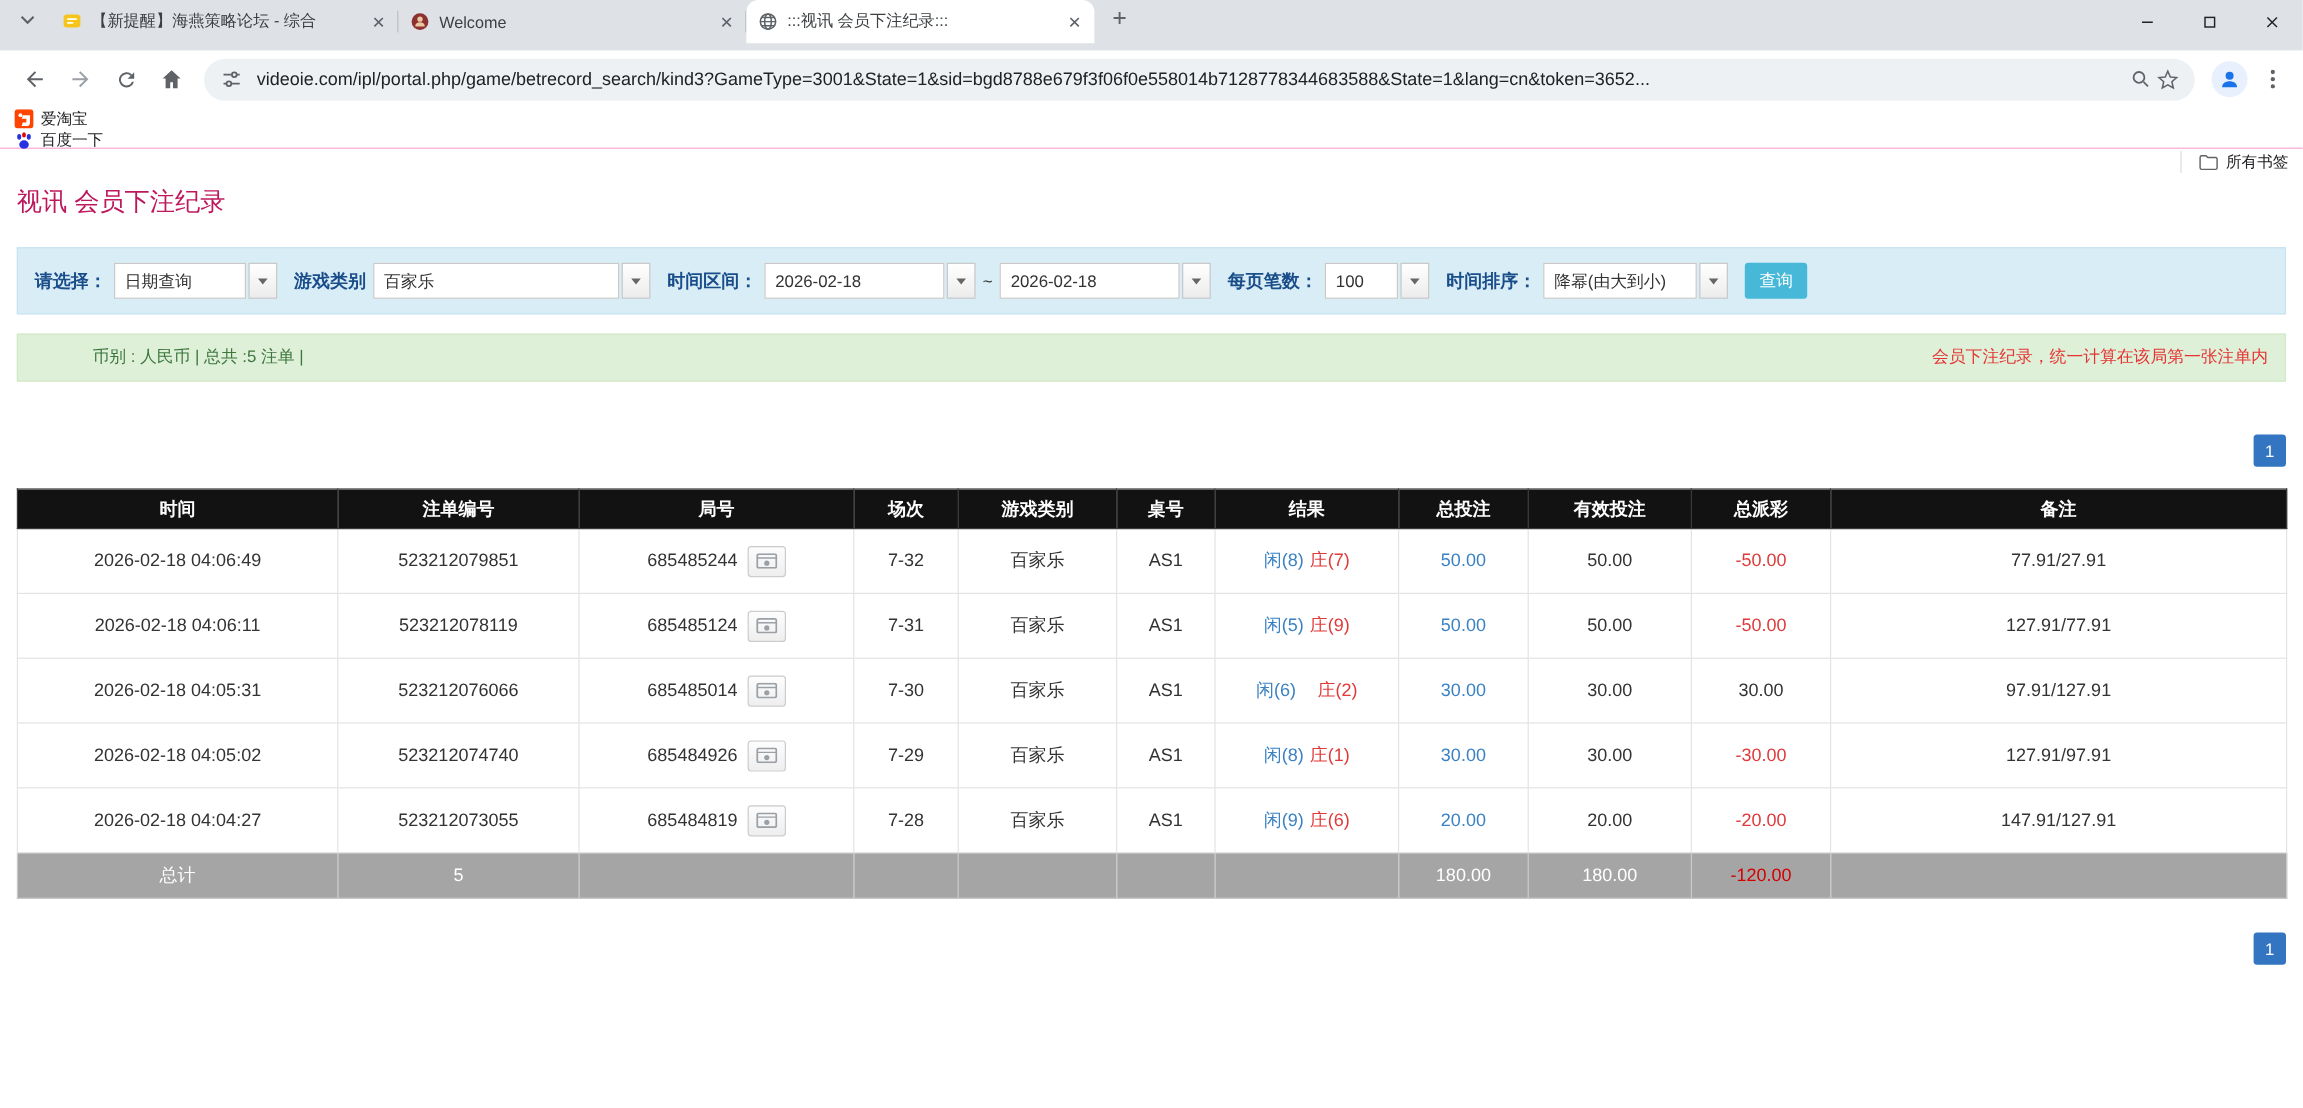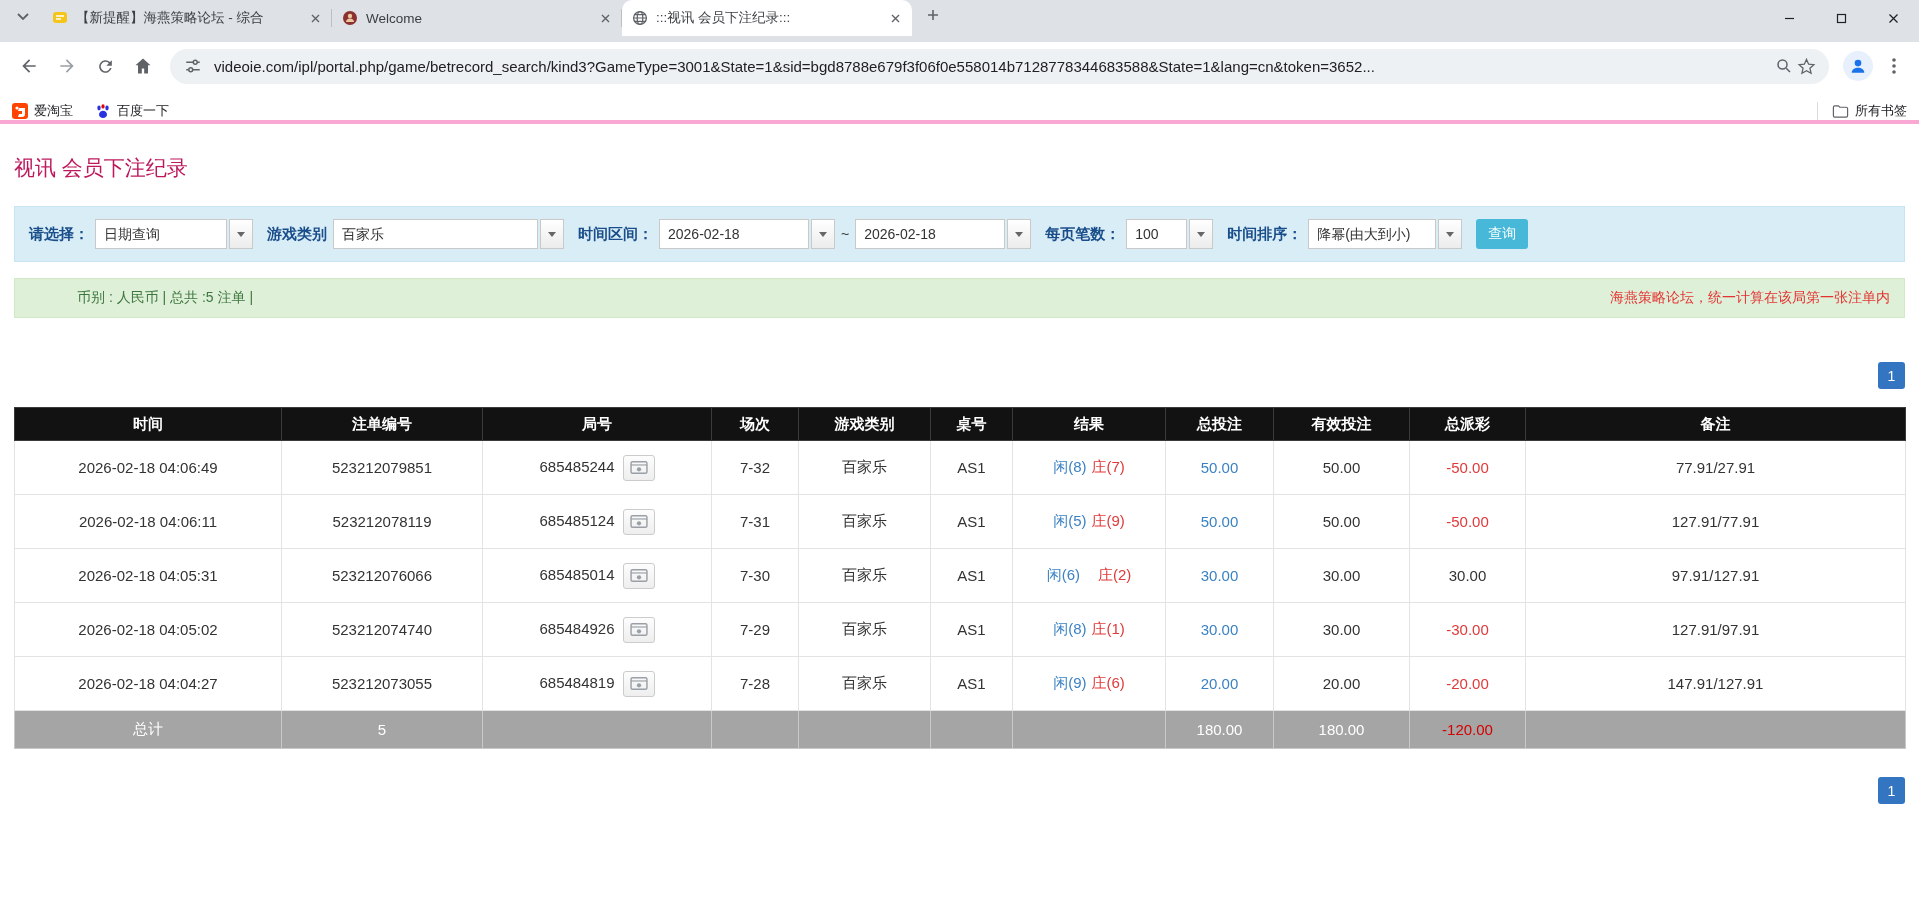--- a/index.html
+++ b/index.html
@@ -20,21 +20,21 @@
   .win-btn { width:52px; height:36px; display:flex; align-items:center; justify-content:center; cursor:pointer; }
 
   .toolbar { height:48px; background:#fff; display:flex; align-items:center; padding:0 10px; }
   .nav-btn { width:34px; height:34px; border-radius:50%; display:flex; align-items:center; justify-content:center; margin:0 2px; cursor:pointer; }
   .omnibox { flex:1; height:35px; background:#eef1f4; border-radius:18px; display:flex; align-items:center; padding:0 12px; margin:0 8px; min-width:0; }
   .omnibox .url { flex:1; font-size:15px; color:#202124; white-space:nowrap; overflow:hidden; text-overflow:ellipsis; margin:0 10px; }
   .omni-icon { width:22px; height:22px; display:flex; align-items:center; justify-content:center; flex:0 0 auto; cursor:pointer; }
   .avatar { width:30px; height:30px; border-radius:50%; background:#e8f0fe; display:flex; align-items:center; justify-content:center; margin:0 6px; cursor:pointer; }
   .kebab { width:30px; height:30px; display:flex; align-items:center; justify-content:center; cursor:pointer; }
 
-  .bookmarks { height:34px; background:#fff; border-bottom:4px solid #f9a8d4; display:flex; align-items:flex-end; padding:0 12px; font-size:13px; color:#202124; }
+  .bookmarks { height:34px; background:#fff; border-bottom:1px solid #f9a8d4; display:flex; align-items:flex-start; padding:0 12px; font-size:13px; color:#202124;flex-direction:column; }
   .bm-item { display:flex; align-items:center; margin-right:22px; cursor:pointer; }
   .bm-item .bm-icon { width:16px; height:16px; margin-right:6px; }
   .bm-right { margin-left:auto; display:flex; align-items:center; border-left:1px solid #dadce0; padding-left:14px; cursor:pointer; }
   .bm-right svg { margin-right:6px; }
 
   
   .page { padding:0 14px; }
   .page-title { font-size:21px; font-weight:500; color:#be185d; margin:30px 0 24px 0; }
 
   .filter-bar { background:#d9edf7; border:1px solid #c8e3f2; padding:12px 14px; display:flex; align-items:center; }
@@ -224,21 +224,21 @@
     <span>所有书签</span>
   </div>
 </div>
 
 <div class="page">
   <h1 class="page-title">视讯 会员下注纪录</h1>
 
   <div class="filter-bar">
     <span class="f-label">请选择：</span>
     <span class="combo">
-      <span class="combo-input" style="width:132px">日期查询</span>
+      <span class="combo-input" style="width:110px">日期查询</span>
       <span class="combo-btn">
           <i class="caret"></i>
         </span>
     </span>
 
     <span class="f-label">游戏类别</span>
     <span class="combo">
       <span class="combo-input" style="width:205px">百家乐</span>
       <span class="combo-btn">
           <i class="caret"></i>
@@ -274,21 +274,21 @@
       <span class="combo-btn">
           <i class="caret"></i>
         </span>
     </span>
 
     <button class="search-btn">查询</button>
   </div>
 
   <div class="summary-bar">
     <span class="summary-left">币别 : 人民币 | 总共 :5 注单 |</span>
-    <span class="summary-right">海燕策略论坛，统一计算在该局第一张注单内</span>
+    <span class="summary-right">会员下注纪录，统一计算在该局第一张注单内</span>
   </div>
 
   <div class="pager-row">
     <span class="page-btn">1</span>
   </div>
 
   <table class="records">
     <colgroup>
       <col style="width:267px">
         <col style="width:201px">

